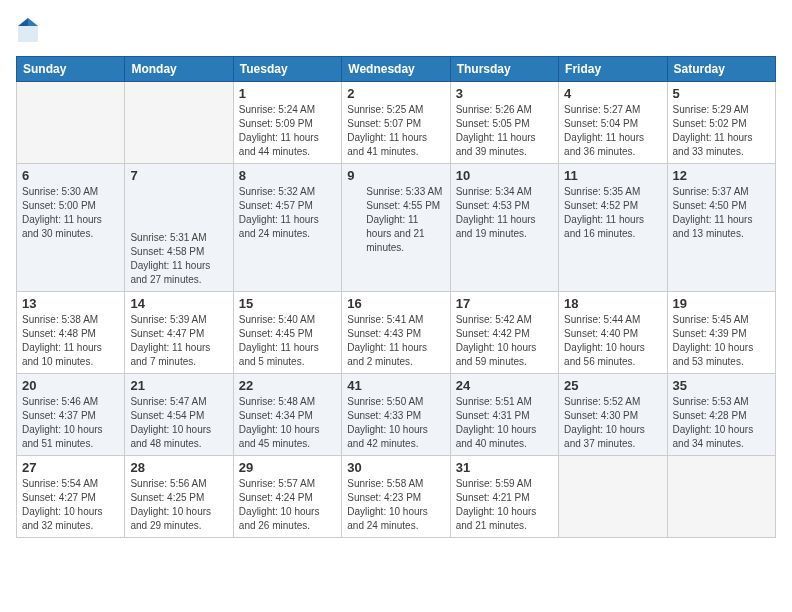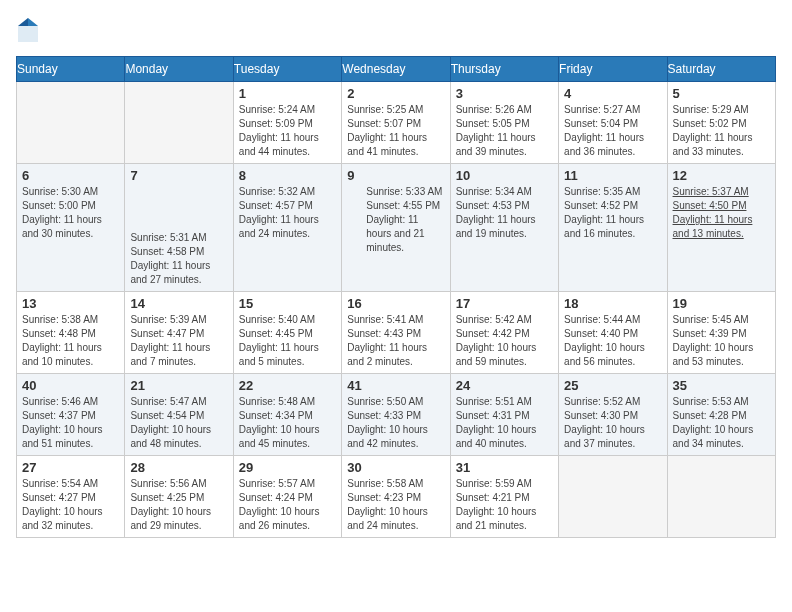--- a/index.html
+++ b/index.html
@@ -47,24 +47,24 @@
       color: #555;
     }
     .calendar {
       width: 100%;
       border-collapse: collapse;
       font-size: 10.5px;
     }
     .calendar th {
       background: #2a7ab8;
       color: #fff;
-      padding: 5px 0;
+      padding: 5px 6px;
       text-align: left;
       font-size: 12px;
-      font-weight: normal;
+      font-weight: bold;
       border: 1px solid #1a5a98;
     }
     .calendar td {
       border: 1px solid #ccc;
       vertical-align: top;
       padding: 4px 5px;
       width: 108px;
       min-height: 72px;
       background: #fff;
     }
@@ -186,21 +186,21 @@
 Daylight: 11 hours and 19 minutes.</div>
         </td>
         <td>
           <div class="day-number">11</div>
           <div class="day-info" style="white-space: pre-line;">Sunrise: 5:35 AM
 Sunset: 4:52 PM
 Daylight: 11 hours and 16 minutes.</div>
         </td>
         <td>
           <div class="day-number">12</div>
-          <div class="day-info" style="white-space: pre-line; text-decoration: underline;">Sunrise: 5:37 AM
+          <div class="day-info" style="white-space: pre-line;">Sunrise: 5:37 AM
 Sunset: 4:50 PM
 Daylight: 11 hours and 13 minutes.</div>
         </td>
       </tr>
       <tr>
         <td>
           <div class="day-number">13</div>
           <div class="day-info" style="white-space: pre-line;">Sunrise: 5:38 AM
 Sunset: 4:48 PM
 Daylight: 11 hours and 10 minutes.</div>
@@ -237,21 +237,21 @@
         </td>
         <td>
           <div class="day-number">19</div>
           <div class="day-info" style="white-space: pre-line;">Sunrise: 5:45 AM
 Sunset: 4:39 PM
 Daylight: 10 hours and 53 minutes.</div>
         </td>
       </tr>
       <tr class="row-alt">
         <td>
-          <div class="day-number">40</div>
+          <div class="day-number">20</div>
           <div class="day-info" style="white-space: pre-line;">Sunrise: 5:46 AM
 Sunset: 4:37 PM
 Daylight: 10 hours and 51 minutes.</div>
         </td>
         <td>
           <div class="day-number">21</div>
           <div class="day-info" style="white-space: pre-line;">Sunrise: 5:47 AM
 Sunset: 4:54 PM
 Daylight: 10 hours and 48 minutes.</div>
         </td>

